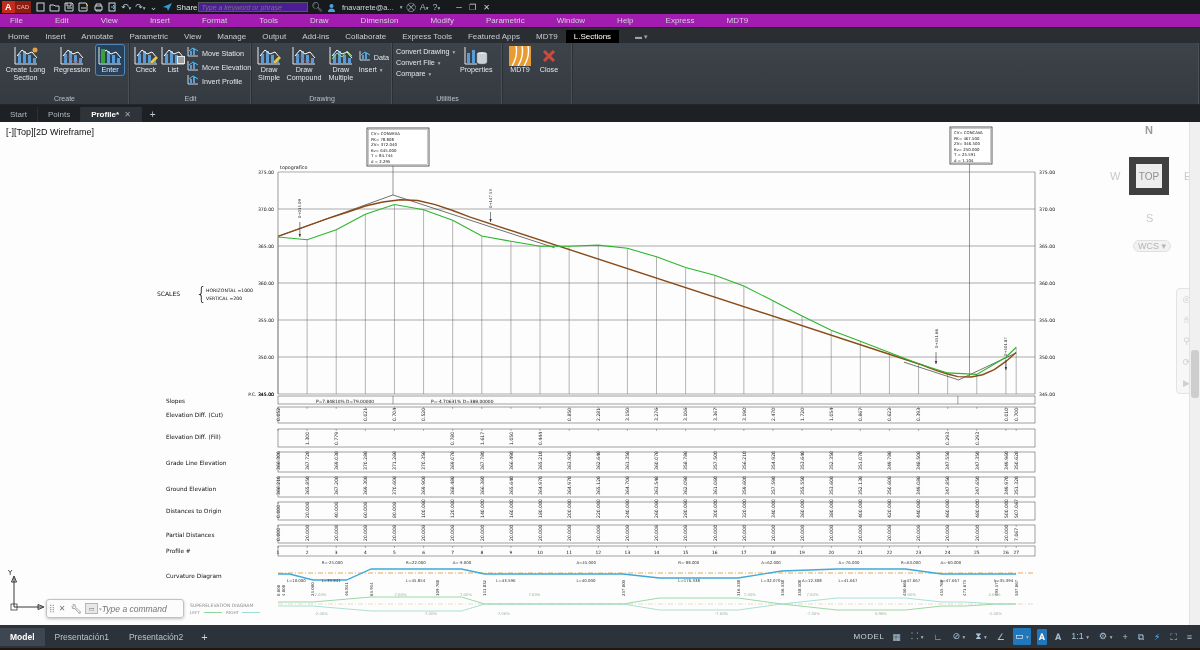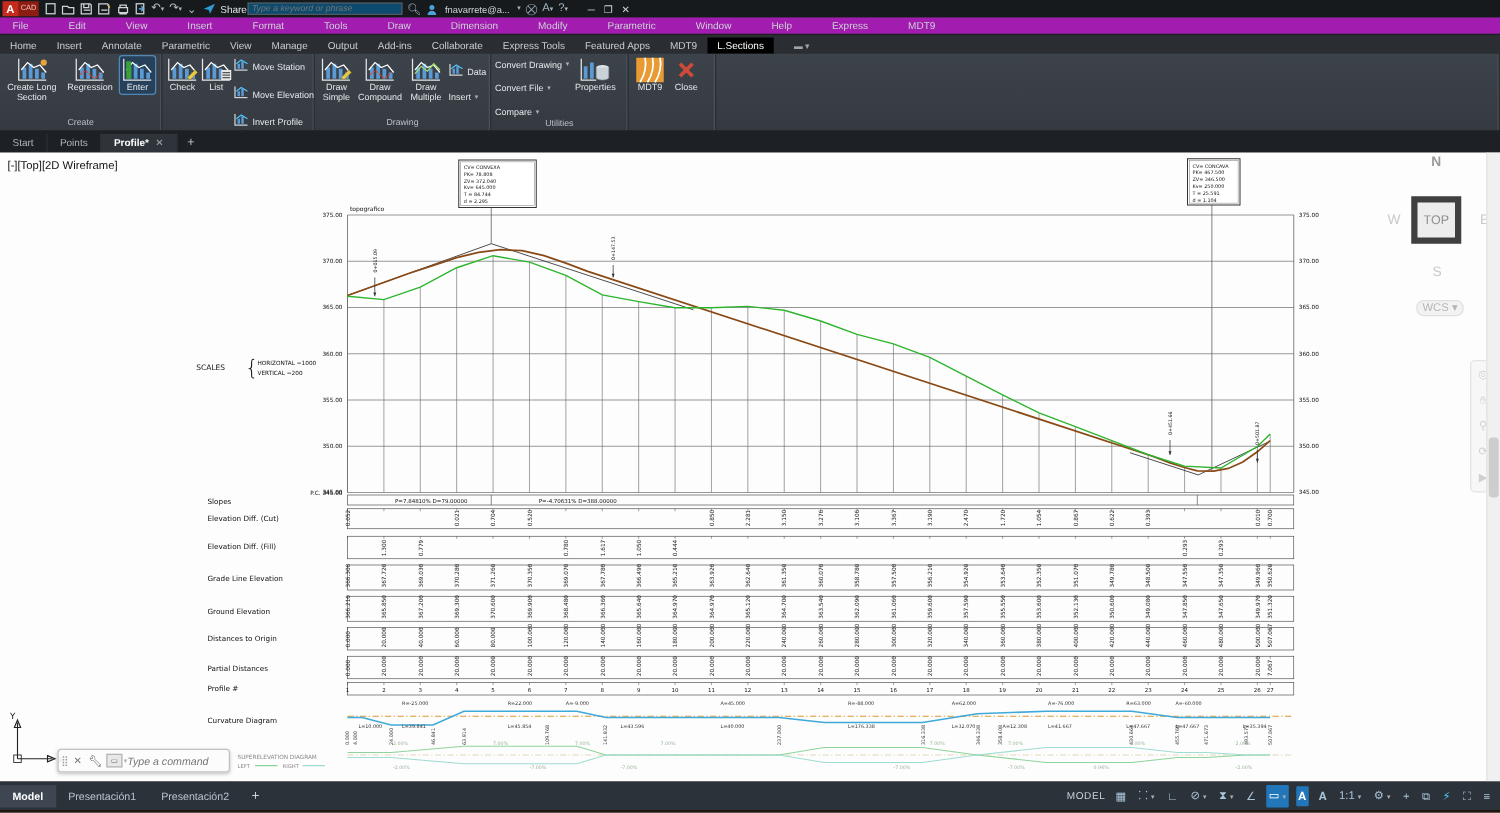--- a/index.html
+++ b/index.html
@@ -12,21 +12,21 @@
   .acad-logo { width:26px; height:12px; margin-left:2px; display:flex; align-items:center; }
   .acad-a { background:#c42b1c; color:#fff; font-weight:bold; font-size:9px; padding:0 3px; height:12px; line-height:12px; }
   .acad-cad { background:#8c1d13; color:#f0c0b8; font-size:6px; height:12px; line-height:12px; padding:0 2px; }
   .qat { display:flex; align-items:center; gap:4px; margin-left:8px; }
   .qat svg { display:block; }
   .qat .uarrow { color:#b8c4cc; font-size:9px; line-height:10px; }
   .share { color:#dfe4e8; margin-left:6px; display:flex; gap:3px; align-items:center; }
   .title-center { flex:1; text-align:center; color:#d7dbde; font-size:8.5px; }
   .title-center b { font-weight:normal; margin-left:14px; }
   .search-wrap { display:flex; align-items:center; gap:4px; margin-right:6px; }
-  .search-input { width:124px; height:10px; background:#0c4a6e; border:1px solid #51585f; color:#aab2b8;
+  .search-input { width:110px; height:10px; background:#4c1d95; border:1px solid #51585f; color:#aab2b8;
     font-size:7px; font-style:italic; padding:0 3px; }
   .tb-ic { color:#9fb3c0; font-size:9px; line-height:10px; }
   .user { color:#cfd5da; font-size:7.5px; display:flex; align-items:center; gap:6px; }
   .win-btns { display:flex; gap:7px; margin:0 6px 0 10px; color:#cfd5da; font-size:8px; }
 
   
   .menubar { height:14px; background:#a21caf; display:flex; align-items:center; gap:12px; color:#ccd2d7; font-size:8px; flex:0 0 auto; border-bottom:1px solid #1b1e21; }
   .menubar span { padding:0 10px; }
 
   
@@ -36,41 +36,41 @@
   .rtab-toggle { margin-left:8px; color:#9aa4ad; font-size:7px; padding-bottom:2px; }
 
   
   .ribbon { height:62px; background:linear-gradient(#3d434a,#343a40); display:flex; flex:0 0 auto; color:#e3e7ea; border-bottom:1px solid #23272b; }
   .panel { display:flex; flex-direction:column; border-right:1px solid #2a2f34; box-shadow:inset -1px 0 0 #4a5158; }
   .panel-body { flex:1; display:flex; align-items:flex-start; padding:2px 3px 0 3px; gap:2px; }
   .panel-title { height:11px; text-align:center; font-size:7px; color:#b9c0c6; line-height:11px; }
   .bigbtn { width:45px; display:flex; flex-direction:column; align-items:center; font-size:7.2px; line-height:1.1; text-align:center; padding:1px 0; border-radius:2px; }
   .bigbtn .ic { height:20px; display:flex; align-items:center; }
   .bigbtn.sel { background:#27415a; outline:1px solid #4f87b8; }
-  .smallcol { display:flex; flex-direction:column; justify-content:flex-start; gap:10px; padding-top:2px; }
+  .smallcol { display:flex; flex-direction:column; justify-content:flex-start; gap:2px; padding-top:2px; }
   .smallbtn { display:flex; align-items:center; gap:3px; font-size:7.2px; white-space:nowrap; }
   .caret { font-size:5.5px; color:#aab2b9; }
 
   
   .ftabs { height:17px; background:#1d2024; display:flex; align-items:flex-end; color:#aeb6bd; font-size:8px; flex:0 0 auto; }
   .ftabs .ft { padding:3px 10px; border-right:1px solid #2c3136; display:flex; gap:5px; align-items:center; }
   .ftabs .active { background:#2e343a; color:#fff; font-weight:bold; }
   .ftabs .plus { padding:2px 8px; font-size:10px; color:#c3cad0; }
 
   
   .canvas { position:relative; flex:1; background:#fdfdfd; overflow:hidden; }
   .vp-label { position:absolute; left:6px; top:5px; font-size:9px; color:#111; z-index:3; }
   #cad-svg { position:absolute; left:0; top:0; z-index:1; }
 
   .viewcube { position:absolute; left:1098px; top:2px; width:104px; height:128px; z-index:2; color:#c9c9c9; font-size:11px; }
   .vc-n { position:absolute; left:47px; top:0px; color:#9a9a9a; font-weight:bold; }
   .vc-w { position:absolute; left:12px; top:46px; letter-spacing:1px; }
   .vc-e { position:absolute; left:86px; top:46px; }
   .vc-s { position:absolute; left:48px; top:88px; }
-  .vc-top { position:absolute; left:31px; top:33px; width:40px; height:38px; background:#ededed; border:5px solid #404040;
+  .vc-top { position:absolute; left:31px; top:33px; width:40px; height:38px; background:#ededed; border:7px solid #404040;
     display:flex; align-items:center; justify-content:center; color:#8f8f8f; font-size:10px; }
   .vc-wcs { position:absolute; left:35px; top:116px; font-size:9px; background:#f2f2f2; border:1px solid #e0e0e0; border-radius:6px; padding:0 4px; color:#b5b5b5; }
 
   .navbar { position:absolute; left:1176px; top:166px; width:21px; height:106px; background:#f7f7f7; border:1px solid #e3e3e3; border-radius:4px; z-index:2;
     display:flex; flex-direction:column; align-items:center; justify-content:space-around; color:#d0d0d0; font-size:9px; }
 
   .vscroll { position:absolute; right:0; top:0; width:11px; height:100%; background:#f0f0f0; border-left:1px solid #e2e2e2; z-index:2; }
   .vscroll .thumb { position:absolute; left:1px; top:228px; width:8px; height:48px; background:#cdcdcd; border-radius:3px; }
 
   .cmdbar { position:absolute; left:46px; top:477px; width:138px; height:19px; background:rgba(252,252,252,.93);

